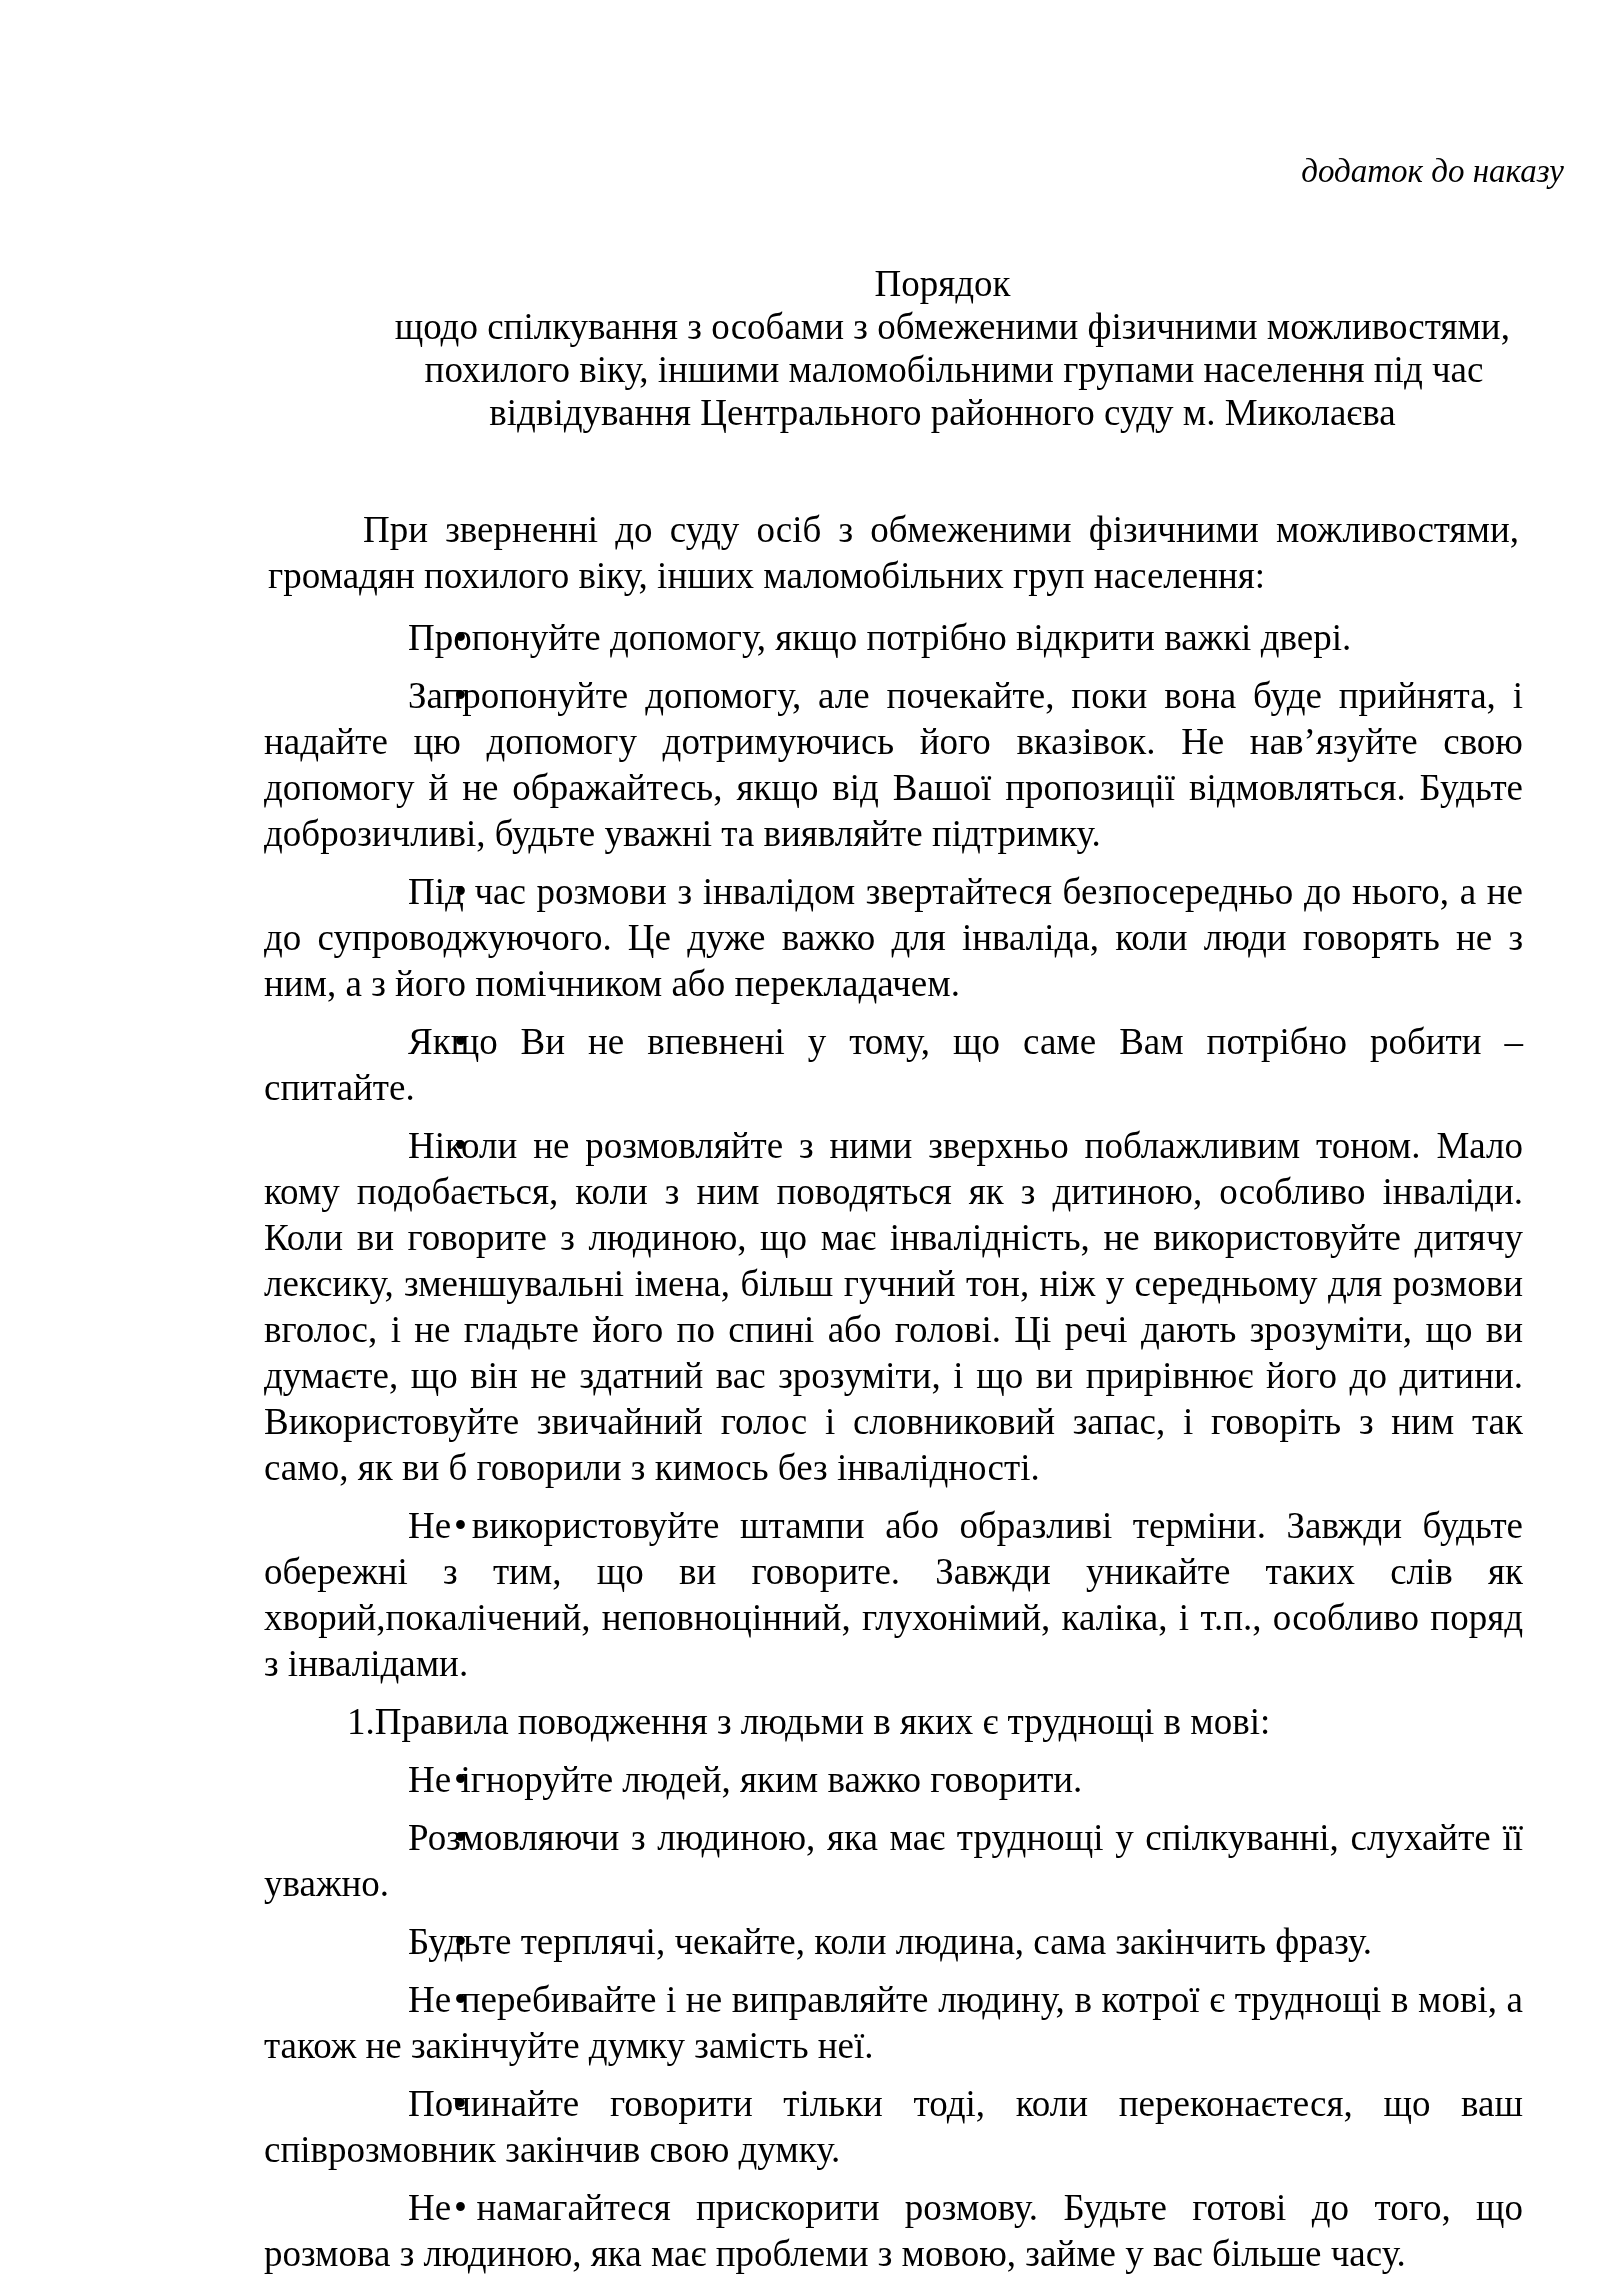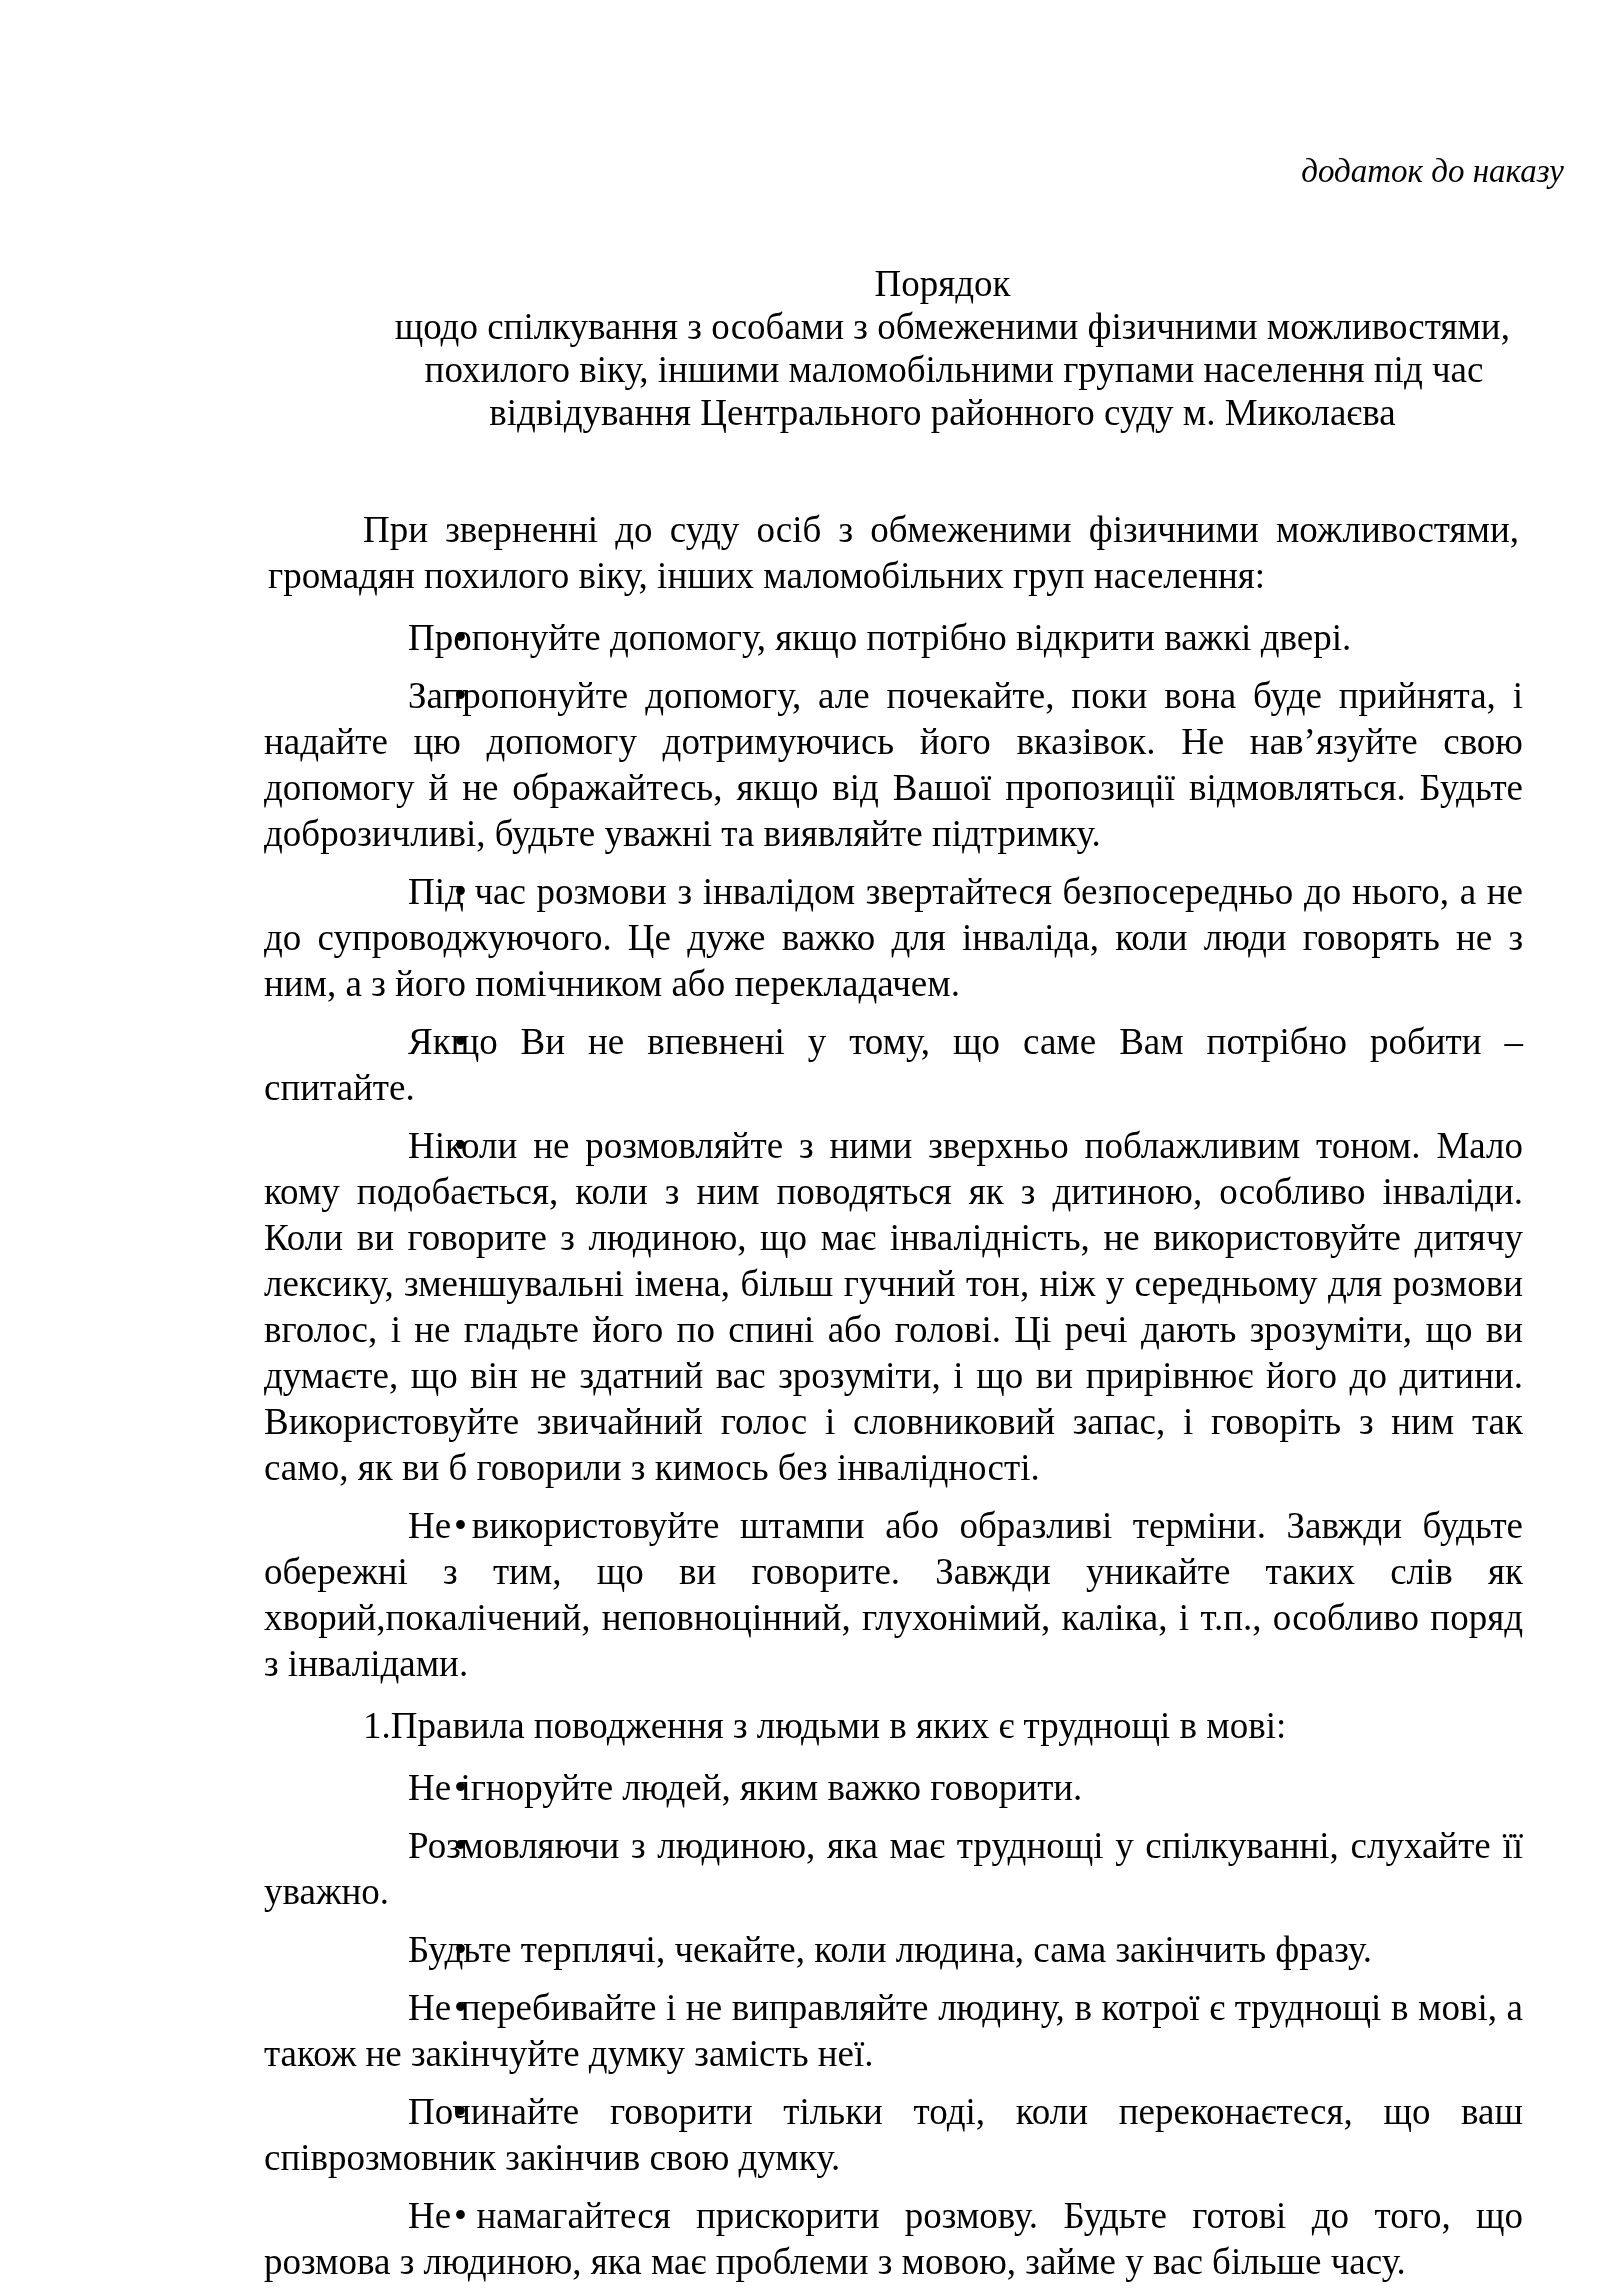--- a/index.html
+++ b/index.html
@@ -20,21 +20,21 @@
     .title-block .t-line { display: block; }
     .title-block .t-l1 { padding-left: 19.6px; text-align: center; }
     .title-block .t-l2 { text-align: center; padding-left: 23px; }
     .body-text {
       position: absolute; left: 252px; width: 1283px; top: 491px;
       font-size: 37px; line-height: 46px; text-align: justify;
     }
     .para { margin: 16px; text-indent: 95px; }
     .bullet { margin: 12px; text-indent: 95px; position: relative; }
     .bullet .marker-glyph { display: inline-block; width: 49px; }
-    .numbered { margin: 16px; text-indent: 95px; }
+    .numbered { margin: 0; text-indent: 95px; }
   </style>
 </head>
 <body>
 
 <div class="page">
 
   <div class="annex">додаток до наказу</div>
 
   <div class="title-block">
     <span class="t-main">Порядок</span>

